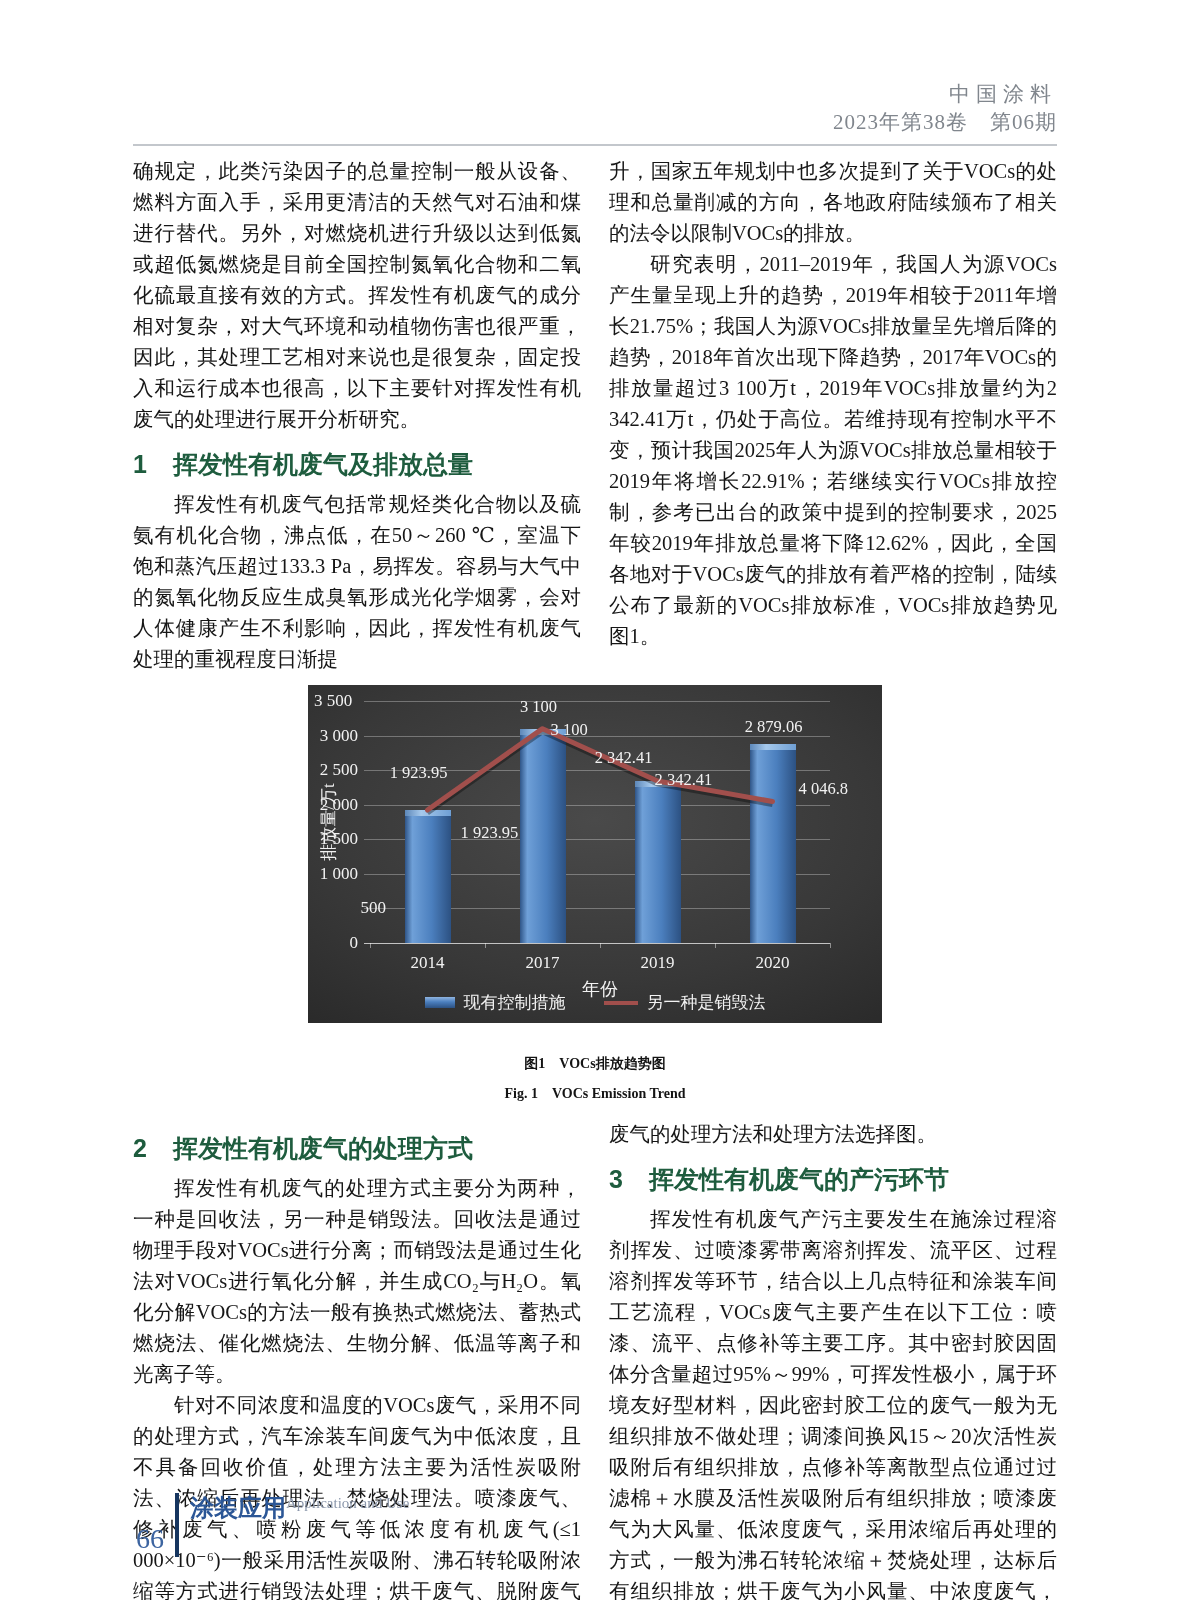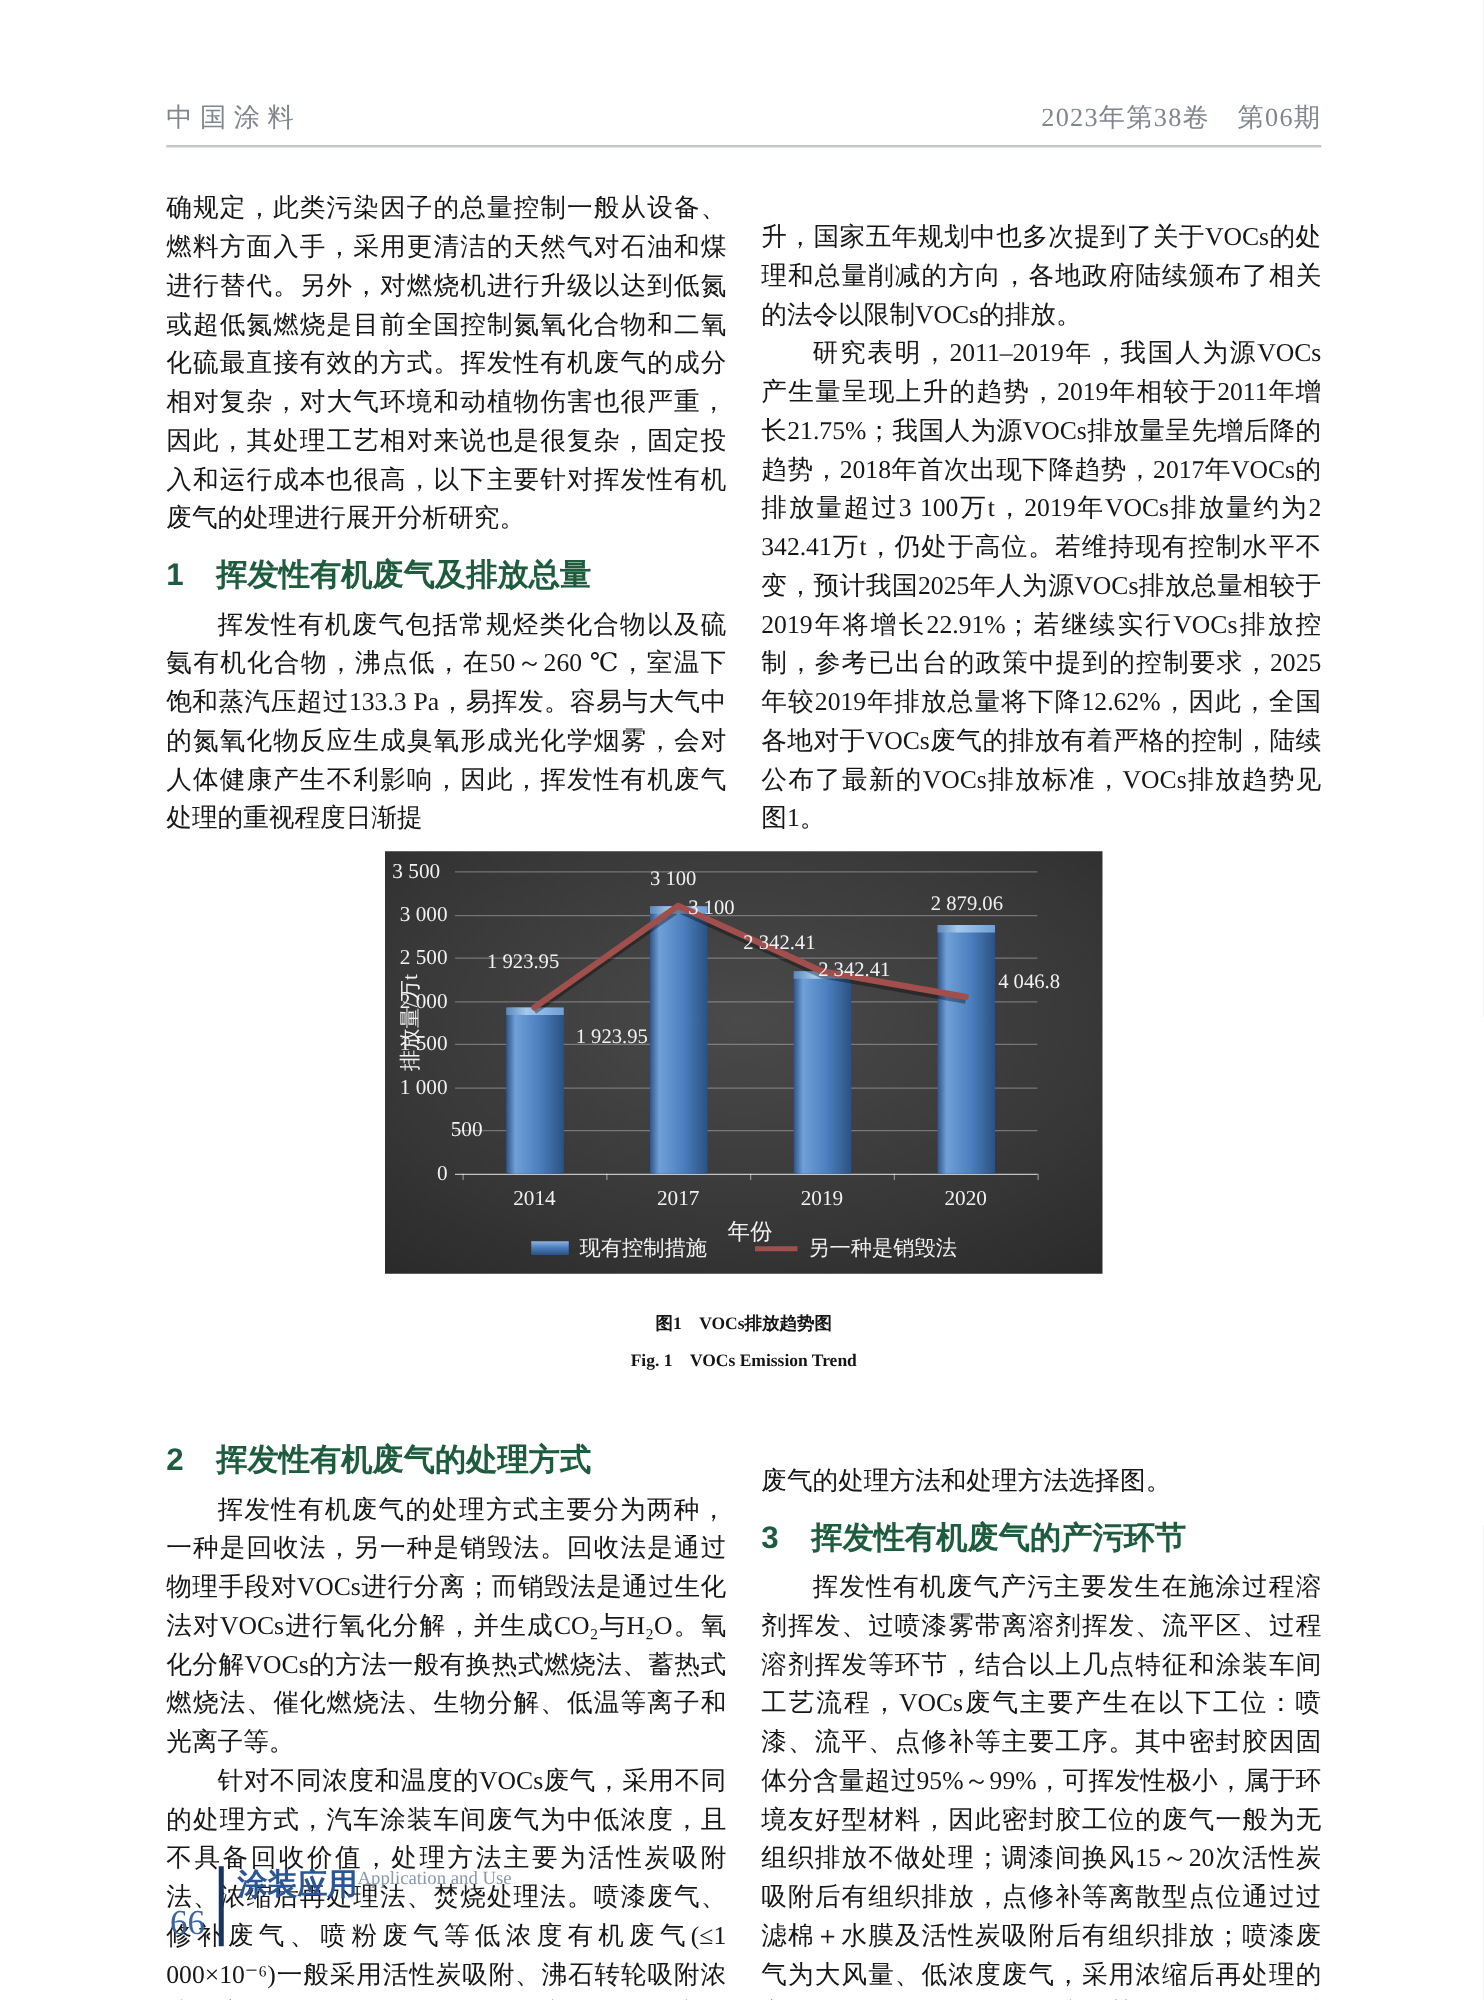--- a/index.html
+++ b/index.html
@@ -2,26 +2,26 @@
 <html><head>
 <meta charset="utf-8">
 <style>
   html,body{margin:0;padding:0;background:#e8e8e8;}
   .page{position:relative;width:1187px;height:1600px;margin:0 auto;background:#ffffff;overflow:hidden;
         font-family:"Liberation Serif","DejaVu Serif",serif;color:#1a1a1a;}
   .inner{padding:80px 130px 0 133px;}
 
   
   .pg-header{display:flex;justify-content:space-between;align-items:flex-end;
-             border-bottom:2px solid #c3c7cc;padding-bottom:8px;color:#80868d;font-size:21px;}
+             border-bottom:2px solid #c3c7cc;padding-bottom:8px;color:#80868d;font-size:21px;flex-direction:column;}
   .journal{letter-spacing:6px;}
   .issue{letter-spacing:1px;}
 
   
-  .columns{display:flex;gap:28px;margin-top:34px;align-items:flex-end;}
+  .columns{display:flex;gap:28px;margin-top:10px;}
   .col{flex:1;min-width:0;text-align:justify;font-size:20.5px;line-height:31px;color:#161616;}
   .col p{margin:0;}
   .col p.indent{text-indent:2em;}
   h2.sec{display:flex;align-items:baseline;gap:26px;margin:13px 0 9px;
          font-family:"Liberation Sans","DejaVu Sans",sans-serif;
          font-weight:bold;font-size:25px;line-height:32px;color:#1e5c3e;}
 
   
   figure{margin:10px 0 0;}
   .chart{position:relative;width:574px;height:338px;margin:0 auto;overflow:hidden;

